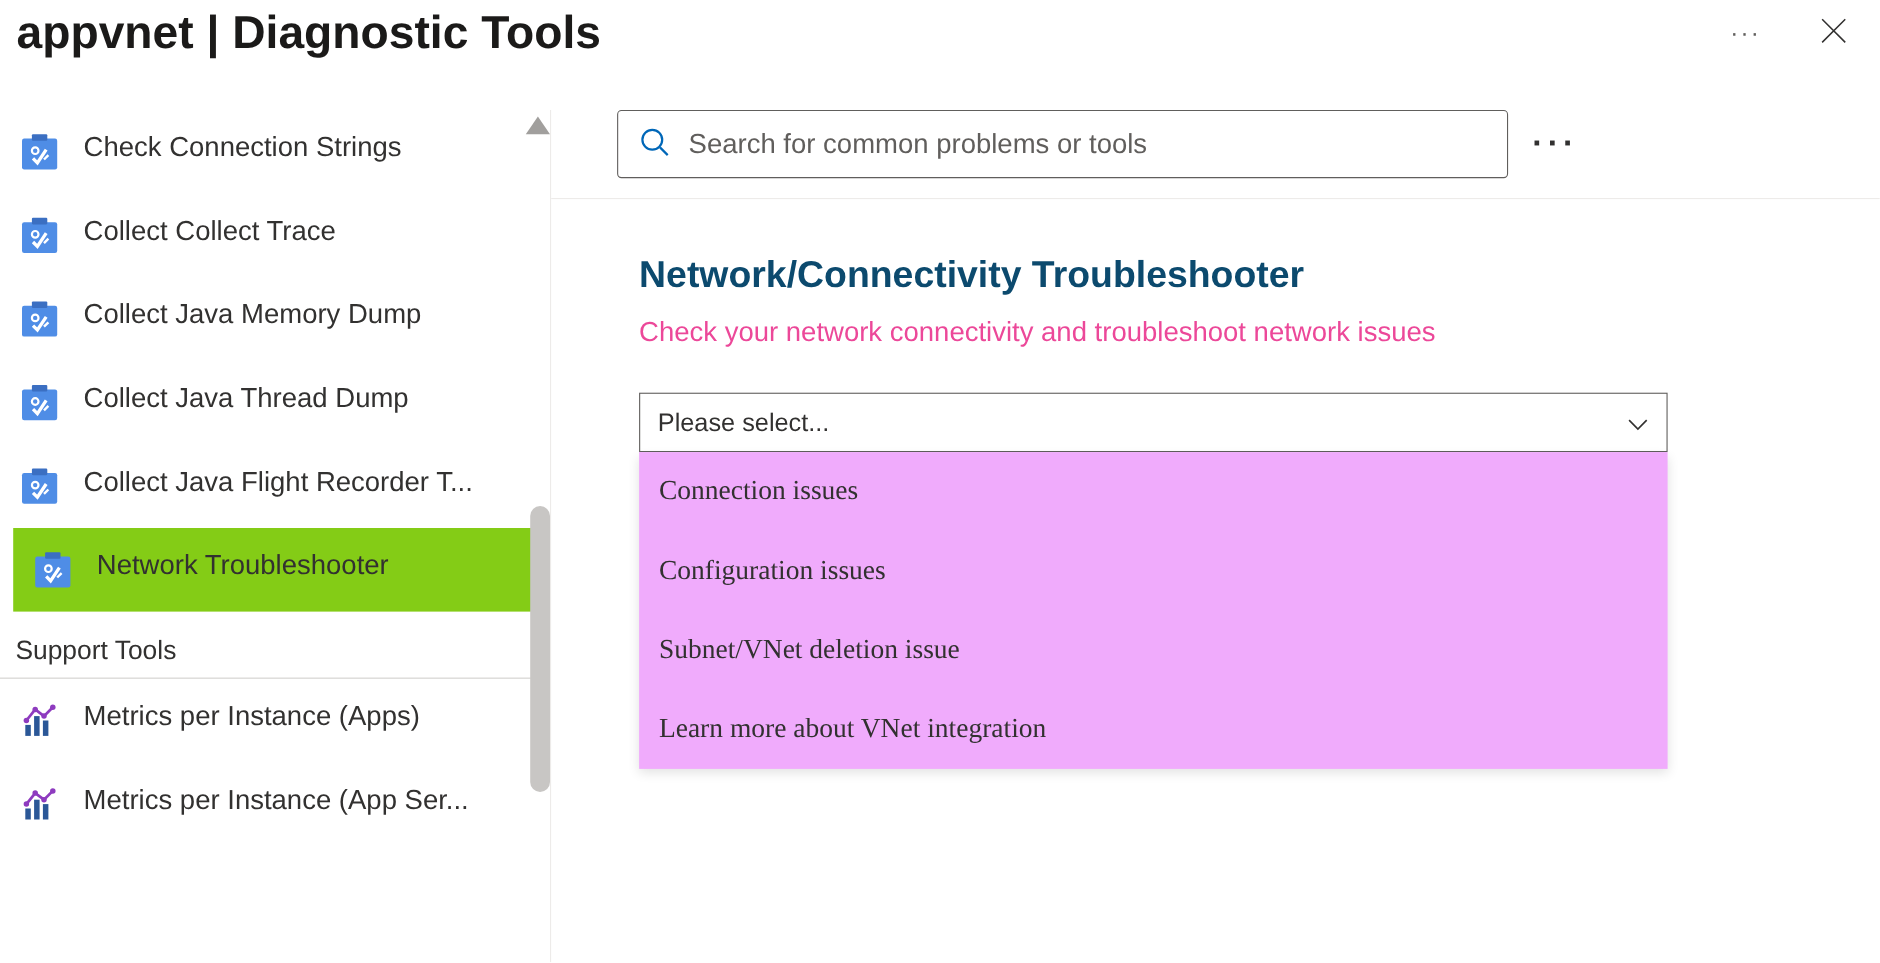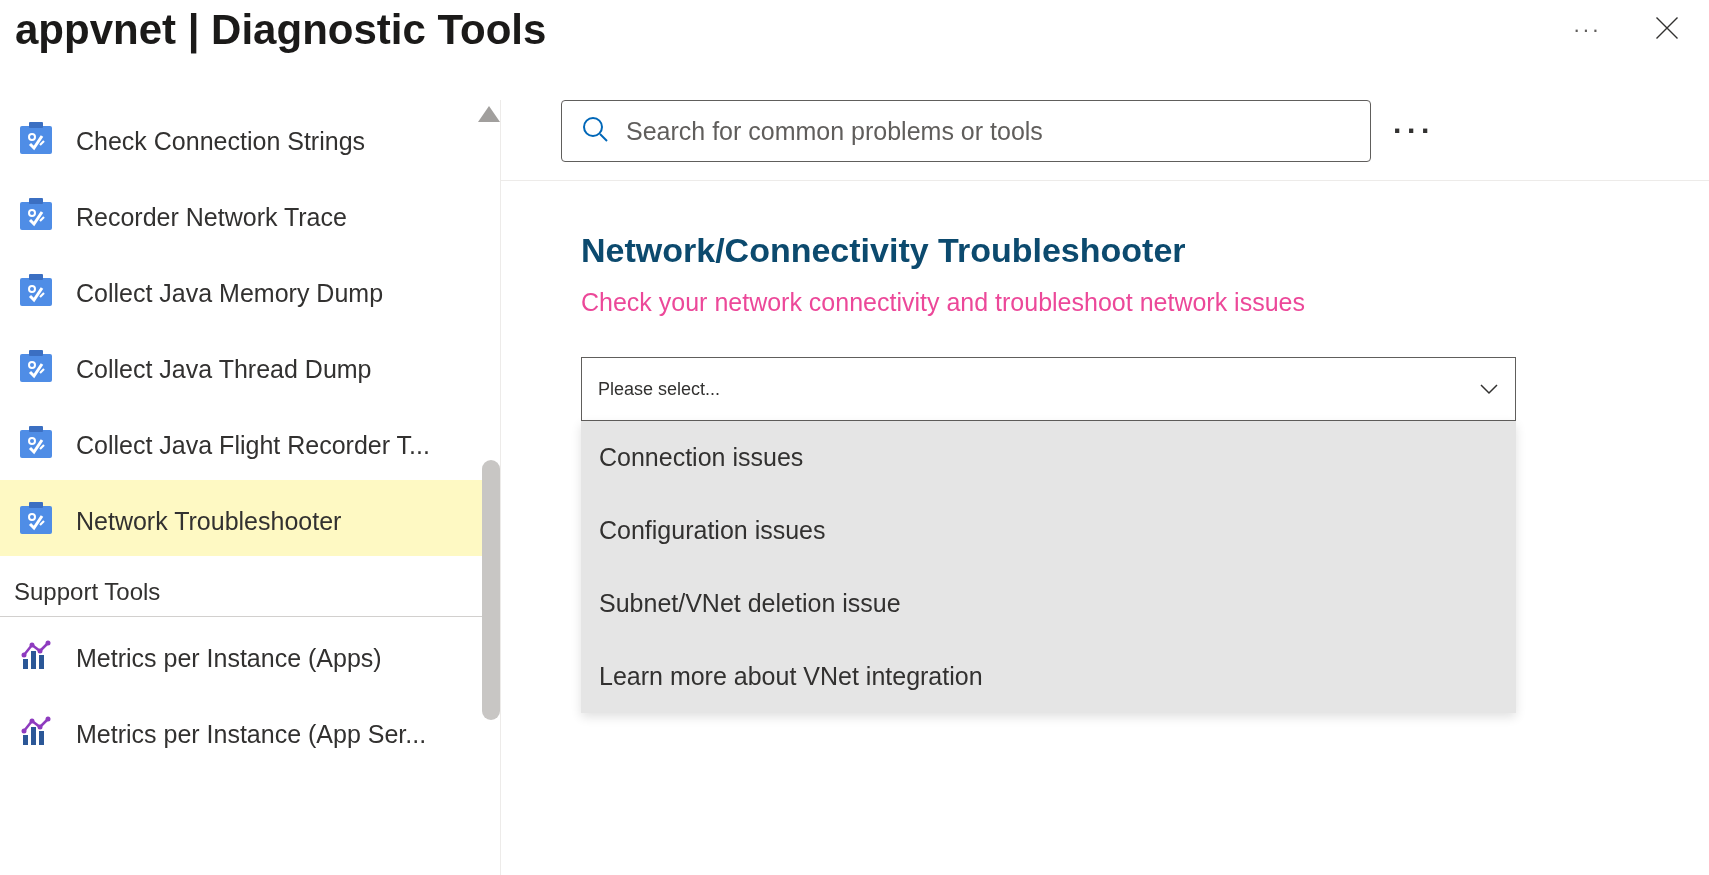--- a/index.html
+++ b/index.html
@@ -78,27 +78,28 @@
       top: 6px;
       width: 0;
       height: 0;
       border-left: 11px solid transparent;
       border-right: 11px solid transparent;
       border-bottom: 16px solid #a19f9d;
       cursor: pointer;
     }
     .sidebar-item {
       display: flex;
-      align-items: flex-end;
+      align-items: flex-start;
       padding: 20px 18px;
       cursor: pointer;
       gap: 22px;
     }
     .sidebar-item.selected {
-      background: #fef9c3;
+      background: #84cc16;
+      margin-left: 12px;
     }
     .sidebar-item-label {
       font-size: 25px;
       color: #323130;
       white-space: nowrap;
       overflow: hidden;
       text-overflow: ellipsis;
     }
     .tool-icon {
       width: 36px;
@@ -175,39 +176,40 @@
       margin-bottom: 40px;
     }
     .content-prompt {
       font-size: 25px;
       font-weight: 600;
       color: #1b1a19;
       margin-bottom: 26px;
     }
     .select-box {
       width: 935px;
-      height: 64px;
+      height: 54px;
       border: 1px solid #605e5c;
       display: flex;
       align-items: center;
       justify-content: space-between;
       padding: 0 16px;
       cursor: pointer;
-      font-size: 18px;
+      font-size: 23px;
       color: #323130;
     }
     .chevron-down svg {
       width: 20px;
       height: 12px;
     }
     .dropdown {
       width: 935px;
       border-top: none;
       box-shadow: 0 4px 10px rgba(0,0,0,0.12);
-      background: #e5e5e5;
+      background: #f0abfc;
+      font-family: Liberation Serif, serif;
     }
     .dropdown-item {
       padding: 22px 18px;
       font-size: 25px;
       color: #323130;
       cursor: pointer;
     }
   </style>
 </head>
 <body>
@@ -243,21 +245,21 @@
       <div class="sidebar-item">
         <span class="tool-icon">
           <svg viewBox="0 0 36 36">
               <rect x="2" y="6" width="32" height="28" rx="2" fill="#4f8de6"></rect>
               <rect x="11" y="2" width="14" height="6" rx="1" fill="#3b6fc2"></rect>
               <path d="M12 24 L16 28 L24 16" stroke="#fff" stroke-width="3" fill="none"></path>
               <circle cx="14" cy="17" r="3" fill="none" stroke="#fff" stroke-width="2"></circle>
               <path d="M22 25 L26 21" stroke="#fff" stroke-width="2.2"></path>
             </svg>
         </span>
-        <span class="sidebar-item-label">Recorder Network Trace</span>
+        <span class="sidebar-item-label">Collect Collect Trace</span>
       </div>
 
       <div class="sidebar-item">
         <span class="tool-icon">
           <svg viewBox="0 0 36 36">
               <rect x="2" y="6" width="32" height="28" rx="2" fill="#4f8de6"></rect>
               <rect x="11" y="2" width="14" height="6" rx="1" fill="#3b6fc2"></rect>
               <path d="M12 24 L16 28 L24 16" stroke="#fff" stroke-width="3" fill="none"></path>
               <circle cx="14" cy="17" r="3" fill="none" stroke="#fff" stroke-width="2"></circle>
               <path d="M22 25 L26 21" stroke="#fff" stroke-width="2.2"></path>

